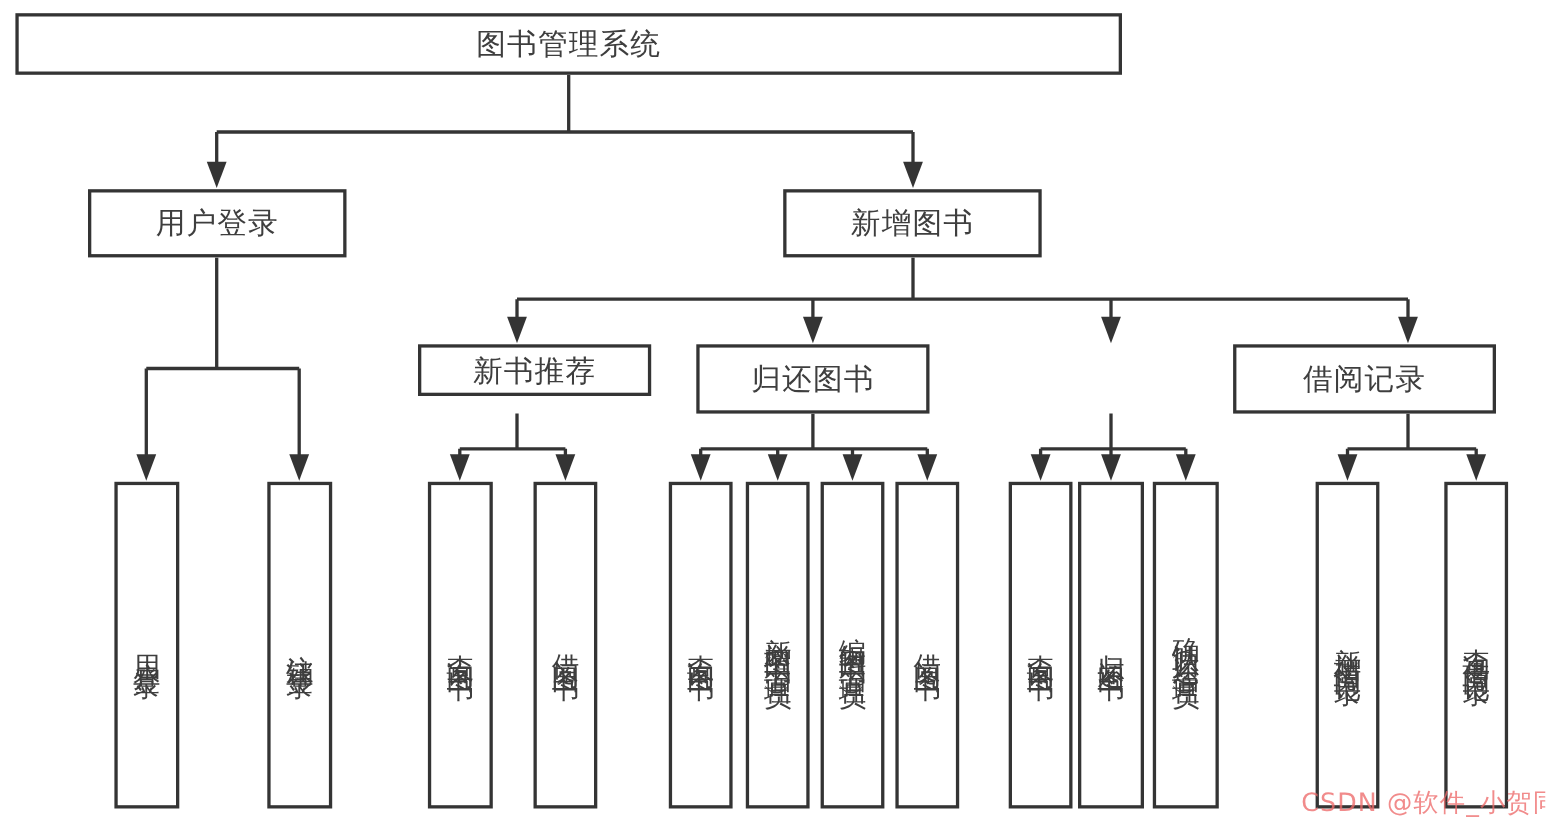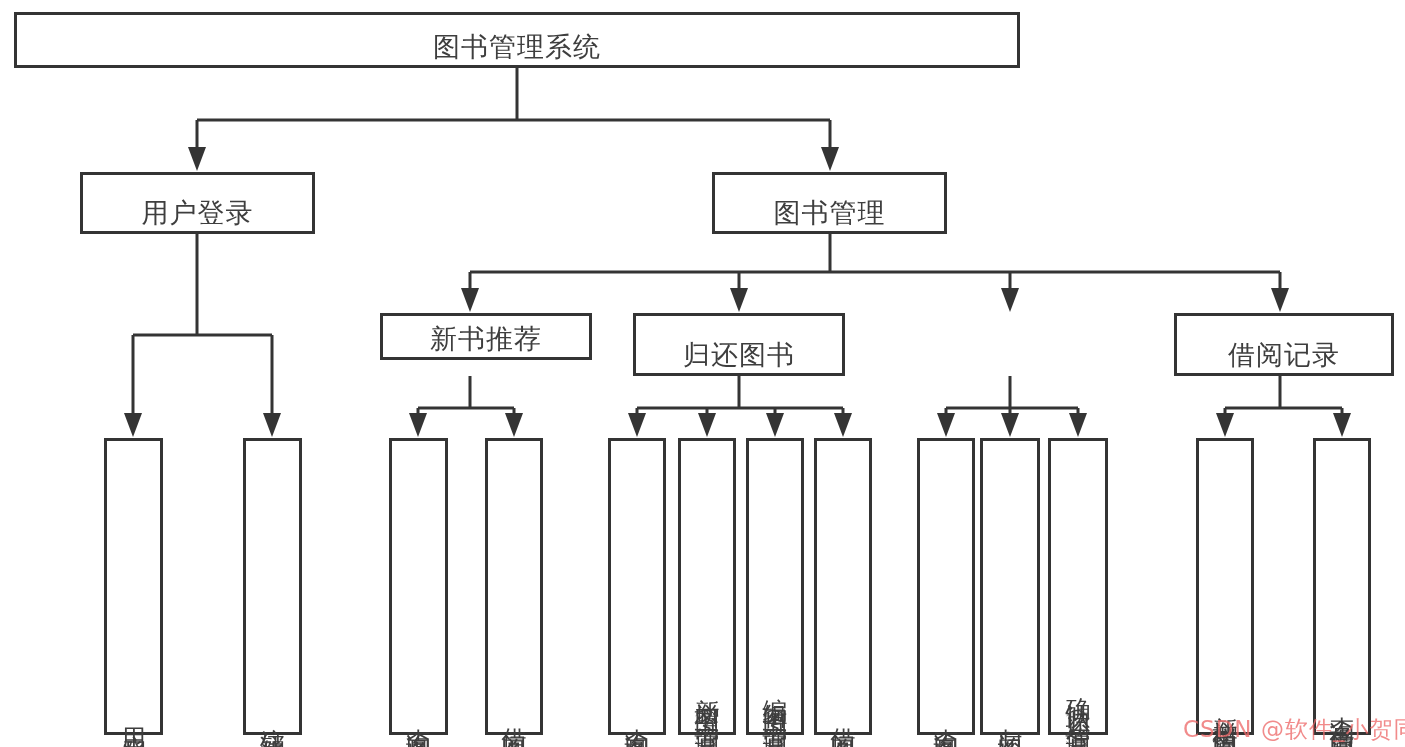--- a/index.html
+++ b/index.html
@@ -5,21 +5,21 @@
   html,body { margin:0; padding:0; background:#ffffff; }
   .canvas {
     position:relative; width:1405px; height:747px; background:#ffffff;
     font-family:"DejaVu Sans", sans-serif; overflow:hidden;
   }
   .connectors { position:absolute; left:0; top:0; z-index:0; }
   .connectors path { stroke:#343434; stroke-width:3; fill:none; }
   .connectors polygon { fill:#343434; stroke:none; }
   .node {
     position:absolute; box-sizing:border-box; background:#ffffff;
-    border:3px solid #343434; display:flex; align-items:flex-end; justify-content:center;
+    border:3px solid #343434; display:flex; align-items:center; justify-content:center;
     z-index:1; color:#3e3e3e;
   }
   .node.h .lbl { font-size:27px; letter-spacing:1px; white-space:nowrap; }
   .node.v .lbl {
     writing-mode:vertical-rl; text-orientation:mixed;
     font-size:25px; letter-spacing:6px; line-height:1;
   }
   .watermark {
     position:absolute; left:1183px; top:714px; z-index:2;
     font-size:23px; color:rgba(237,106,106,0.78); white-space:nowrap;
@@ -75,30 +75,30 @@
   </svg>
 
   <div class="node h" style="left:14px;top:12px;width:1006px;height:56px">
     <span class="lbl">图书管理系统</span>
   </div>
 
   <div class="node h" style="left:80px;top:172px;width:235px;height:62px">
     <span class="lbl">用户登录</span>
   </div>
   <div class="node h" style="left:712px;top:172px;width:235px;height:62px">
-    <span class="lbl">图书管理</span>
+    <span class="lbl">新增图书</span>
   </div>
 
   <div class="node h" style="left:380px;top:313px;width:212px;height:47px">
     <span class="lbl">新书推荐</span>
   </div>
   <div class="node h" style="left:633px;top:313px;width:212px;height:63px">
     <span class="lbl">归还图书</span>
   </div>
-  <div class="node h" style="left:1174px;top:313px;width:220px;height:63px">
+  <div class="node h" style="left:1121px;top:313px;width:239px;height:63px">
     <span class="lbl">借阅记录</span>
   </div>
 
   <div class="node v" style="left:104px;top:438px;width:59px;height:297px">
     <span class="lbl">用户登录</span>
   </div>
   <div class="node v" style="left:243px;top:438px;width:59px;height:297px">
     <span class="lbl">注销登录</span>
   </div>
 

